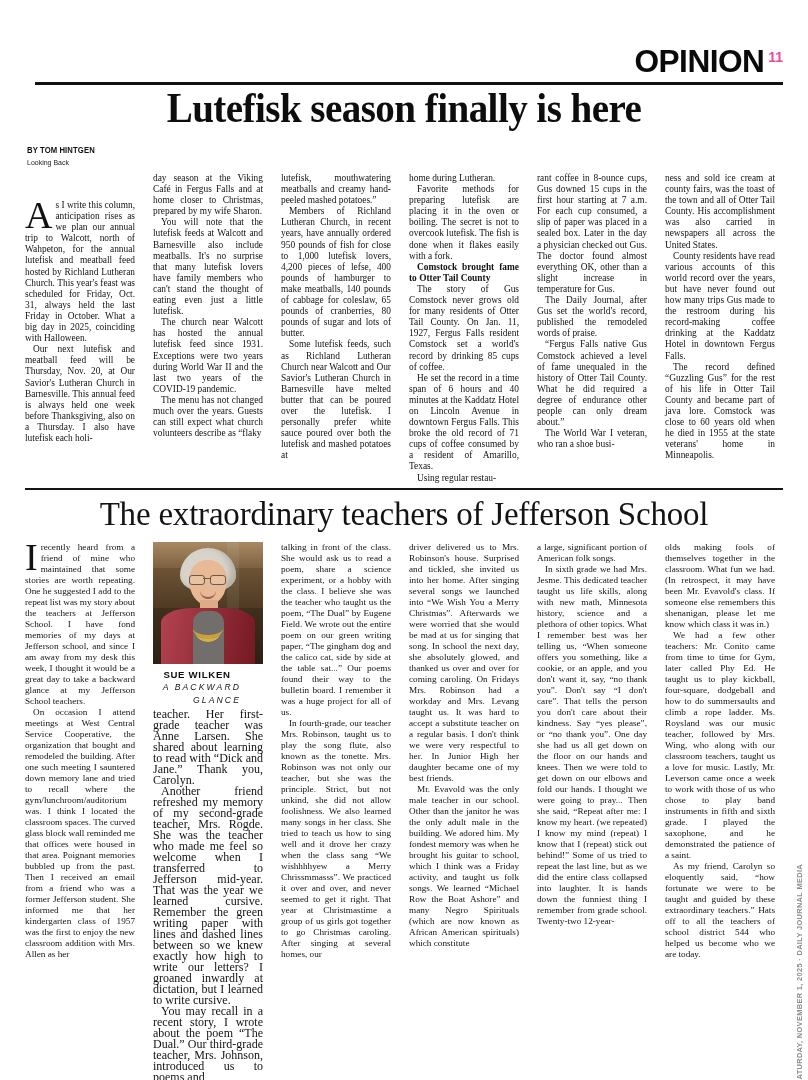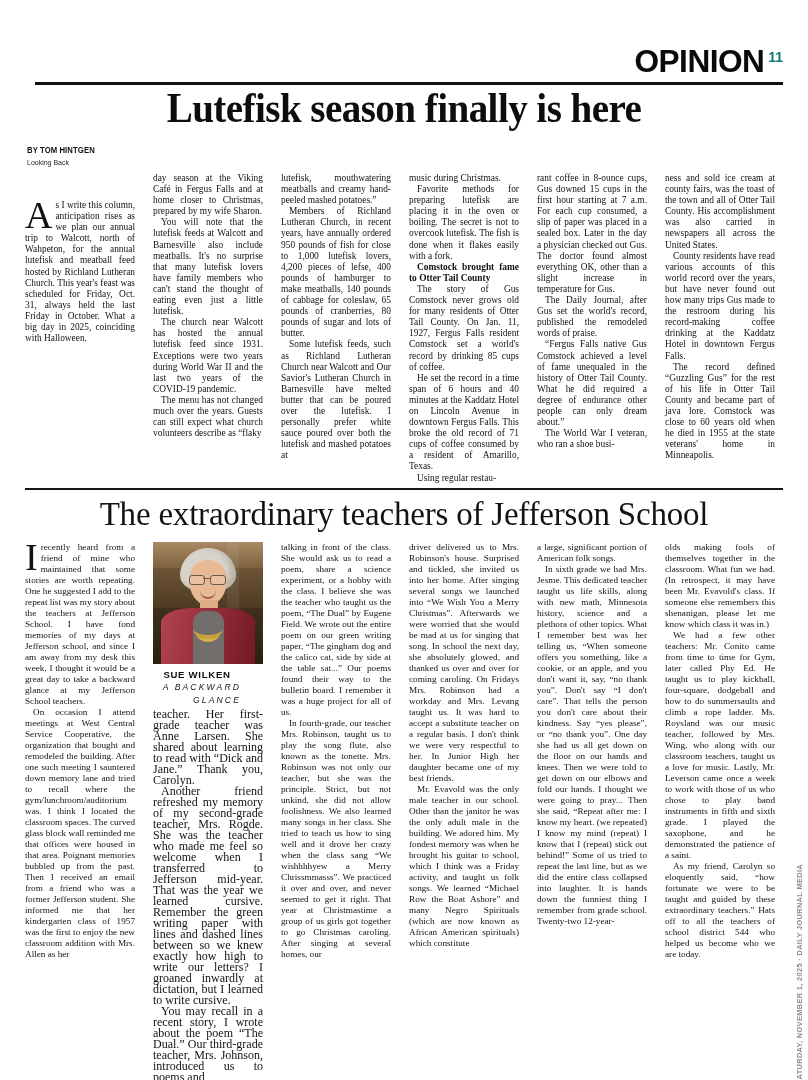--- a/index.html
+++ b/index.html
@@ -48,21 +48,21 @@
     transform-origin: right bottom;
   }
   .section-page {
     font-family: "Liberation Sans", sans-serif;
     font-weight: bold;
     font-size: 14px;
     line-height: 1;
     margin-left: 4px;
     position: relative;
     top: -13px;
-    color: #0f766e;
+    color: #ec4899;
   }
   .masthead-rule {
     position: absolute;
     left: 10px;
     top: 39px;
     width: 748px;
     height: 3px;
     background: #111;
   }
 
@@ -376,34 +376,35 @@
   <div class="headline-1">Lutefisk season finally is here</div>
 
   <div class="byline-block">
     <div class="byline-name">BY TOM HINTGEN</div>
     <div class="byline-kicker">Looking Back</div>
   </div>
 
   <div class="cols-1" id="cols1">
       <div class="col first">
         <p class="noindent"><span class="dropcap">A</span>s I write this column, anticipation rises as we plan our annual trip to Walcott, north of Wahpeton, for the annual lutefisk and meatball feed hosted by Richland Lutheran Church. This year's feast was scheduled for Friday, Oct. 31, always held the last Friday in October. What a big day in 2025, coinciding with Halloween.</p>
+        <p>Our next lutefisk and meatball feed will be Thursday, Nov. 20, at Our Savior's Lutheran Church in Barnesville. This annual feed is always held one week before Thanksgiving, also on a Thursday. I also have lutefisk each holi-</p>
       </div>
       <div class="col">
         <p class="noindent">day season at the Viking Café in Fergus Falls and at home closer to Christmas, prepared by my wife Sharon.</p>
         <p>You will note that the lutefisk feeds at Walcott and Barnesville also include meatballs. It's no surprise that many lutefisk lovers have family members who can't stand the thought of eating even just a little lutefisk.</p>
         <p>The church near Walcott has hosted the annual lutefisk feed since 1931. Exceptions were two years during World War II and the last two years of the COVID-19 pandemic.</p>
         <p>The menu has not changed much over the years. Guests can still expect what church volunteers describe as “flaky</p>
       </div>
       <div class="col">
         <p class="noindent">lutefisk, mouthwatering meatballs and creamy hand-peeled mashed potatoes.”</p>
         <p>Members of Richland Lutheran Church, in recent years, have annually ordered 950 pounds of fish for close to 1,000 lutefisk lovers, 4,200 pieces of lefse, 400 pounds of hamburger to make meatballs, 140 pounds of cabbage for coleslaw, 65 pounds of cranberries, 80 pounds of sugar and lots of butter.</p>
         <p>Some lutefisk feeds, such as Richland Lutheran Church near Walcott and Our Savior's Lutheran Church in Barnesville have melted butter that can be poured over the lutefisk. I personally prefer white sauce poured over both the lutefisk and mashed potatoes at</p>
       </div>
       <div class="col">
-        <p class="noindent">music during Christmas.</p>
+        <p class="noindent">home during Lutheran.</p>
         <p>Favorite methods for preparing lutefisk are placing it in the oven or boiling. The secret is not to overcook lutefisk. The fish is done when it flakes easily with a fork.</p>
         <p class="subhead">Comstock brought fame to Otter Tail County</p>
         <p>The story of Gus Comstock never grows old for many residents of Otter Tail County. On Jan. 11, 1927, Fergus Falls resident Comstock set a world's record by drinking 85 cups of coffee.</p>
         <p>He set the record in a time span of 6 hours and 40 minutes at the Kaddatz Hotel on Lincoln Avenue in downtown Fergus Falls. This broke the old record of 71 cups of coffee consumed by a resident of Amarillo, Texas.</p>
         <p>Using regular restau-</p>
       </div>
       <div class="col">
         <p class="noindent">rant coffee in 8-ounce cups, Gus downed 15 cups in the first hour starting at 7 a.m. For each cup consumed, a slip of paper was placed in a sealed box. Later in the day a physician checked out Gus. The doctor found almost everything OK, other than a slight increase in temperature for Gus.</p>
         <p>The Daily Journal, after Gus set the world's record, published the remodeled words of praise.</p>
         <p>“Fergus Falls native Gus Comstock achieved a level of fame unequaled in the history of Otter Tail County. What he did required a degree of endurance other people can only dream about.”</p>

